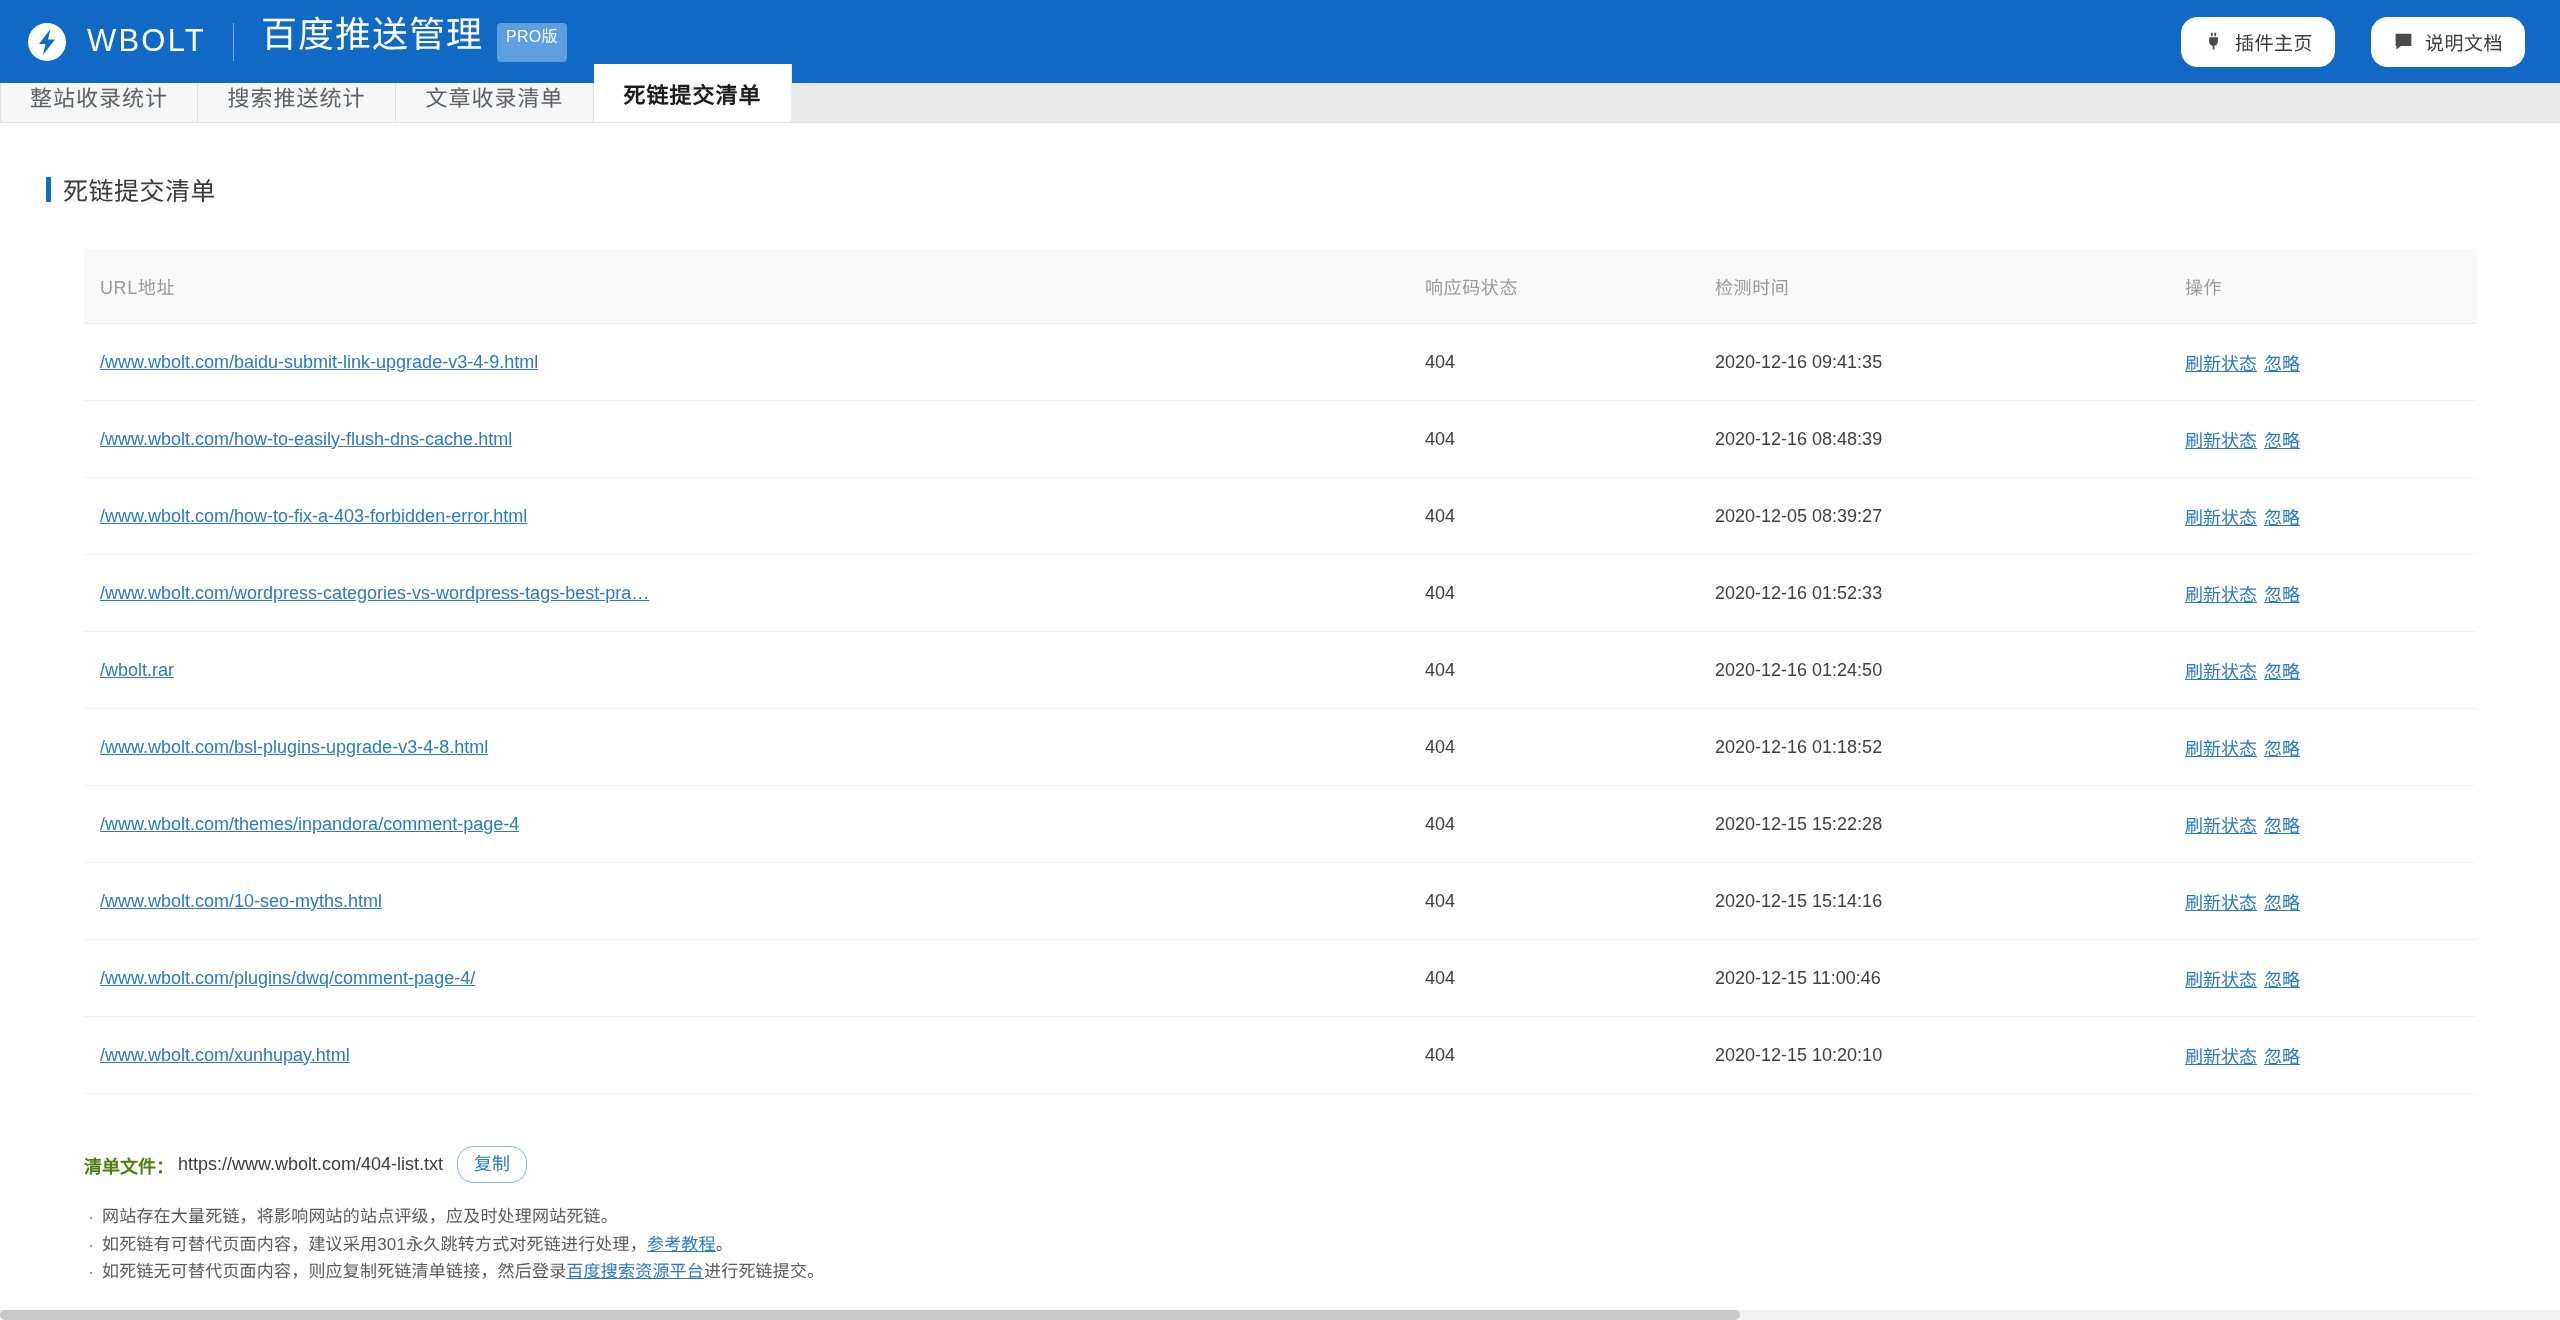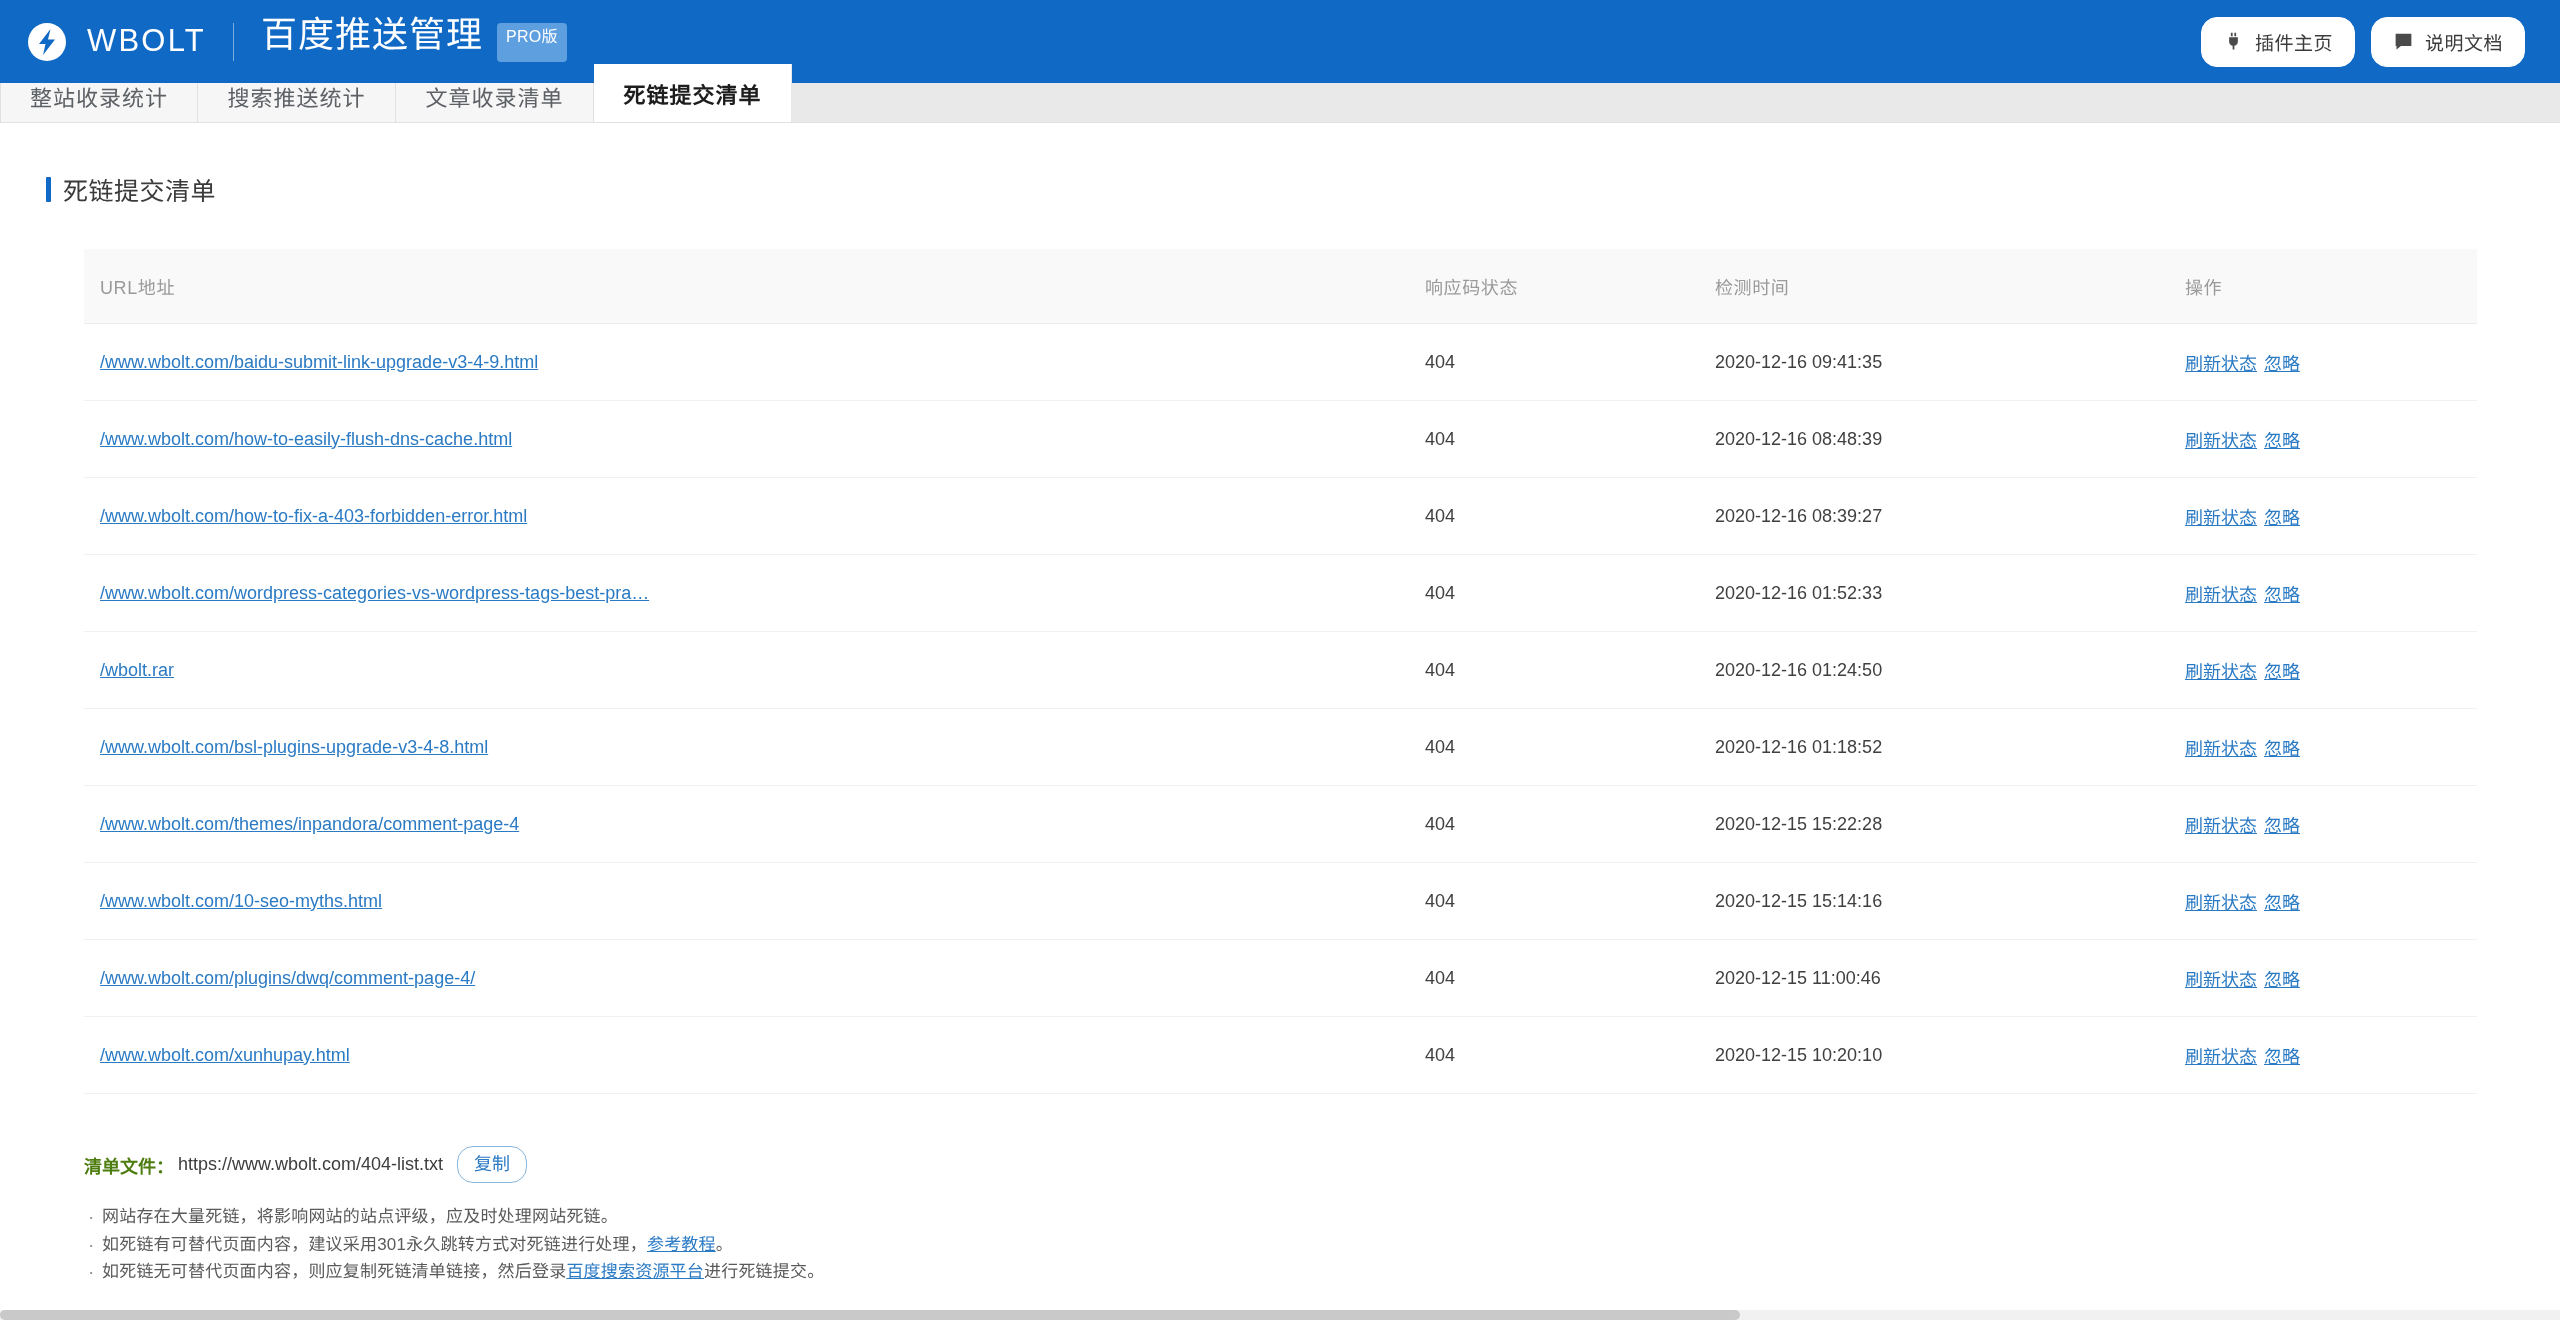--- a/index.html
+++ b/index.html
@@ -82,20 +82,21 @@
     height: 50px;
     padding: 0 21px;
     display: flex;
     align-items: center;
     gap: 11px;
     cursor: pointer;
     font-size: 19px;
     color: #3c3c3c;
     font-family: inherit;
     letter-spacing: 0.5px;
+    margin-left: 20px;
   }
   .hdr-btn svg { display: block; flex: 0 0 auto; }
 
   
   .tabbar {
     height: 40px;
     background: #e9e9e9;
     display: flex;
     align-items: flex-end;
     padding-left: 0;
@@ -342,21 +343,21 @@
           </tr>
           <tr>
             <td><a class="url-link" href="#">/www.wbolt.com/how-to-easily-flush-dns-cache.html</a></td>
             <td>404</td>
             <td>2020-12-16 08:48:39</td>
             <td><a class="op-link" href="#">刷新状态</a><a class="op-link" href="#">忽略</a></td>
           </tr>
           <tr>
             <td><a class="url-link" href="#">/www.wbolt.com/how-to-fix-a-403-forbidden-error.html</a></td>
             <td>404</td>
-            <td>2020-12-16 08:39:27</td>
+            <td>2020-12-05 08:39:27</td>
             <td><a class="op-link" href="#">刷新状态</a><a class="op-link" href="#">忽略</a></td>
           </tr>
           <tr>
             <td><a class="url-link" href="#">/www.wbolt.com/wordpress-categories-vs-wordpress-tags-best-pra…</a></td>
             <td>404</td>
             <td>2020-12-16 01:52:33</td>
             <td><a class="op-link" href="#">刷新状态</a><a class="op-link" href="#">忽略</a></td>
           </tr>
           <tr>
             <td><a class="url-link" href="#">/wbolt.rar</a></td>

